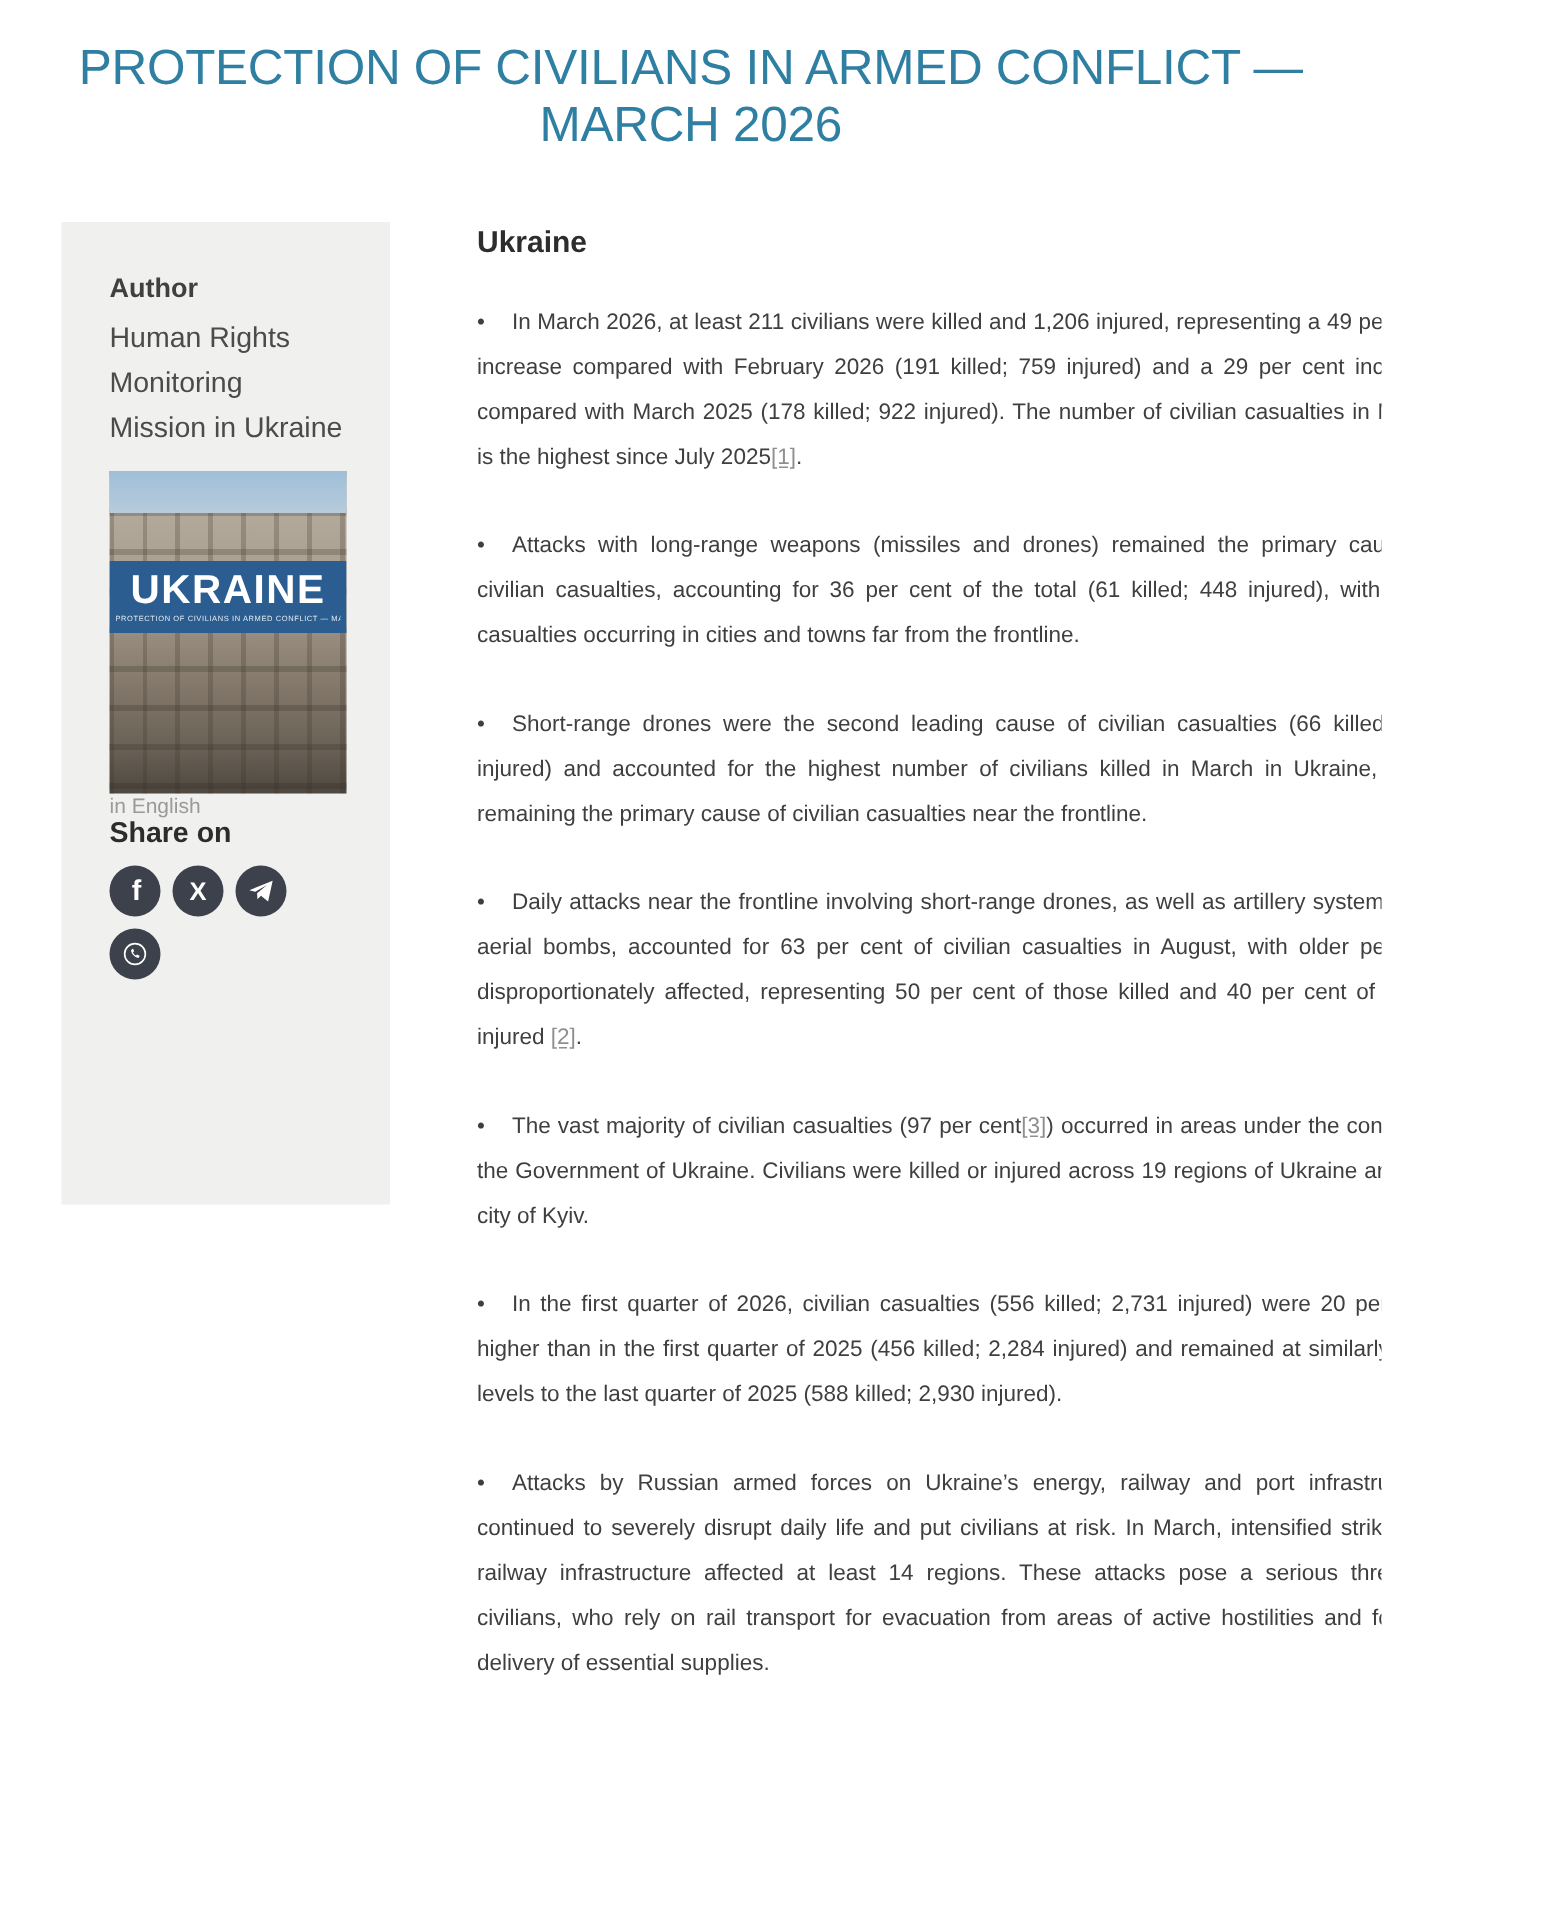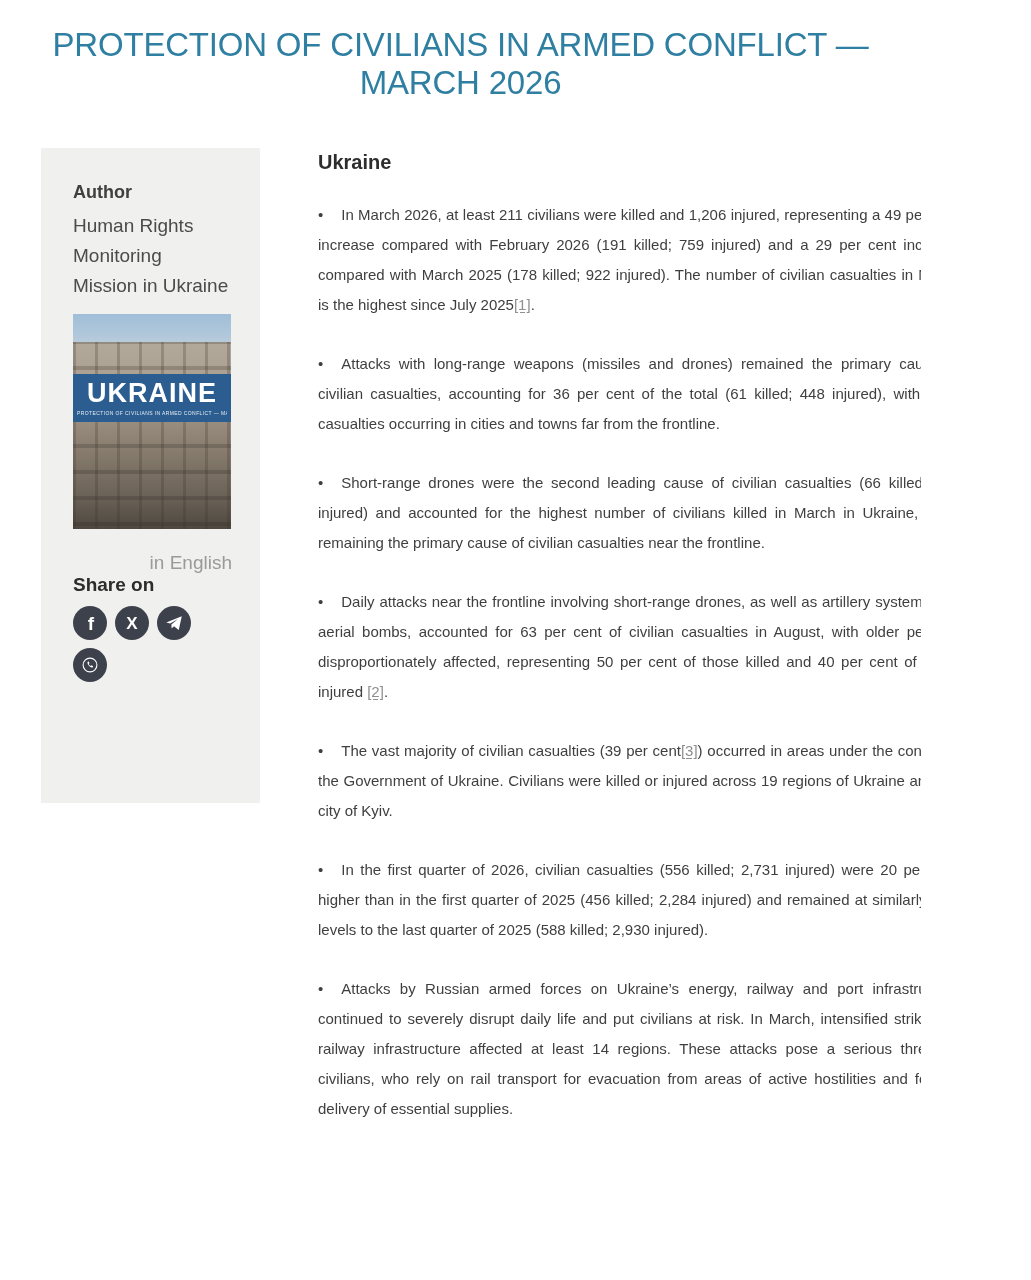--- a/index.html
+++ b/index.html
@@ -41,21 +41,21 @@
   }
   .cover-banner {
     position:absolute; left:0; right:0; top:28%;
     background:#2b5d90;
     padding:4px 4px 6px;
     text-align:center;
   }
   .cover-title { color:#fff; font-weight:700; font-size:27px; letter-spacing:1px; line-height:30px; }
   .cover-subtitle { color:rgba(255,255,255,0.88); font-size:5px; letter-spacing:.4px; margin-top:2px; white-space:nowrap; overflow:hidden; }
 
-  .lang { margin-top:23px; font-size:19px; color:#9a9a9a;text-align:right; }
+  .lang { font-size:14px; color:#9a9a9a; }
   .share-label { font-size:19px; font-weight:700; color:#2c2c2c; }
 
   .share-icons { margin-top:10px; width:140px; display:flex; flex-wrap:wrap; gap:8px; }
   .share-btn {
     width:34px; height:34px; border-radius:50%;
     background:#3c414b; border:none; cursor:pointer;
     display:flex; align-items:center; justify-content:center;
     color:#fff;
   }
   .share-btn .txt-glyph { color:#fff; font-size:17px; font-weight:700; line-height:1; }
@@ -140,21 +140,21 @@
 
       <p class="bullet">
         <span class="mk">•</span><span>Short-range drones were the second leading cause of civilian casualties (66 killed; 369 injured) and accounted for the highest number of civilians killed in March in Ukraine, while remaining the primary cause of civilian casualties near the frontline.</span>
       </p>
 
       <p class="bullet">
         <span class="mk">•</span><span>Daily attacks near the frontline involving short-range drones, as well as artillery systems and aerial bombs, accounted for 63 per cent of civilian casualties in August, with older persons disproportionately affected, representing 50 per cent of those killed and 40 per cent of those injured </span><a class="fn">[2]</a><span>.</span>
       </p>
 
       <p class="bullet">
-        <span class="mk">•</span><span>The vast majority of civilian casualties (39 per cent</span><a class="fn">[3]</a><span>) occurred in areas under the control of the Government of Ukraine. Civilians were killed or injured across 19 regions of Ukraine and the city of Kyiv.</span>
+        <span class="mk">•</span><span>The vast majority of civilian casualties (97 per cent</span><a class="fn">[3]</a><span>) occurred in areas under the control of the Government of Ukraine. Civilians were killed or injured across 19 regions of Ukraine and the city of Kyiv.</span>
       </p>
 
       <p class="bullet">
         <span class="mk">•</span><span>In the first quarter of 2026, civilian casualties (556 killed; 2,731 injured) were 20 per cent higher than in the first quarter of 2025 (456 killed; 2,284 injured) and remained at similarly high levels to the last quarter of 2025 (588 killed; 2,930 injured).</span>
       </p>
 
       <p class="bullet">
         <span class="mk">•</span><span>Attacks by Russian armed forces on Ukraine’s energy, railway and port infrastructure continued to severely disrupt daily life and put civilians at risk. In March, intensified strikes on railway infrastructure affected at least 14 regions. These attacks pose a serious threat to civilians, who rely on rail transport for evacuation from areas of active hostilities and for the delivery of essential supplies.</span>
       </p>
 

